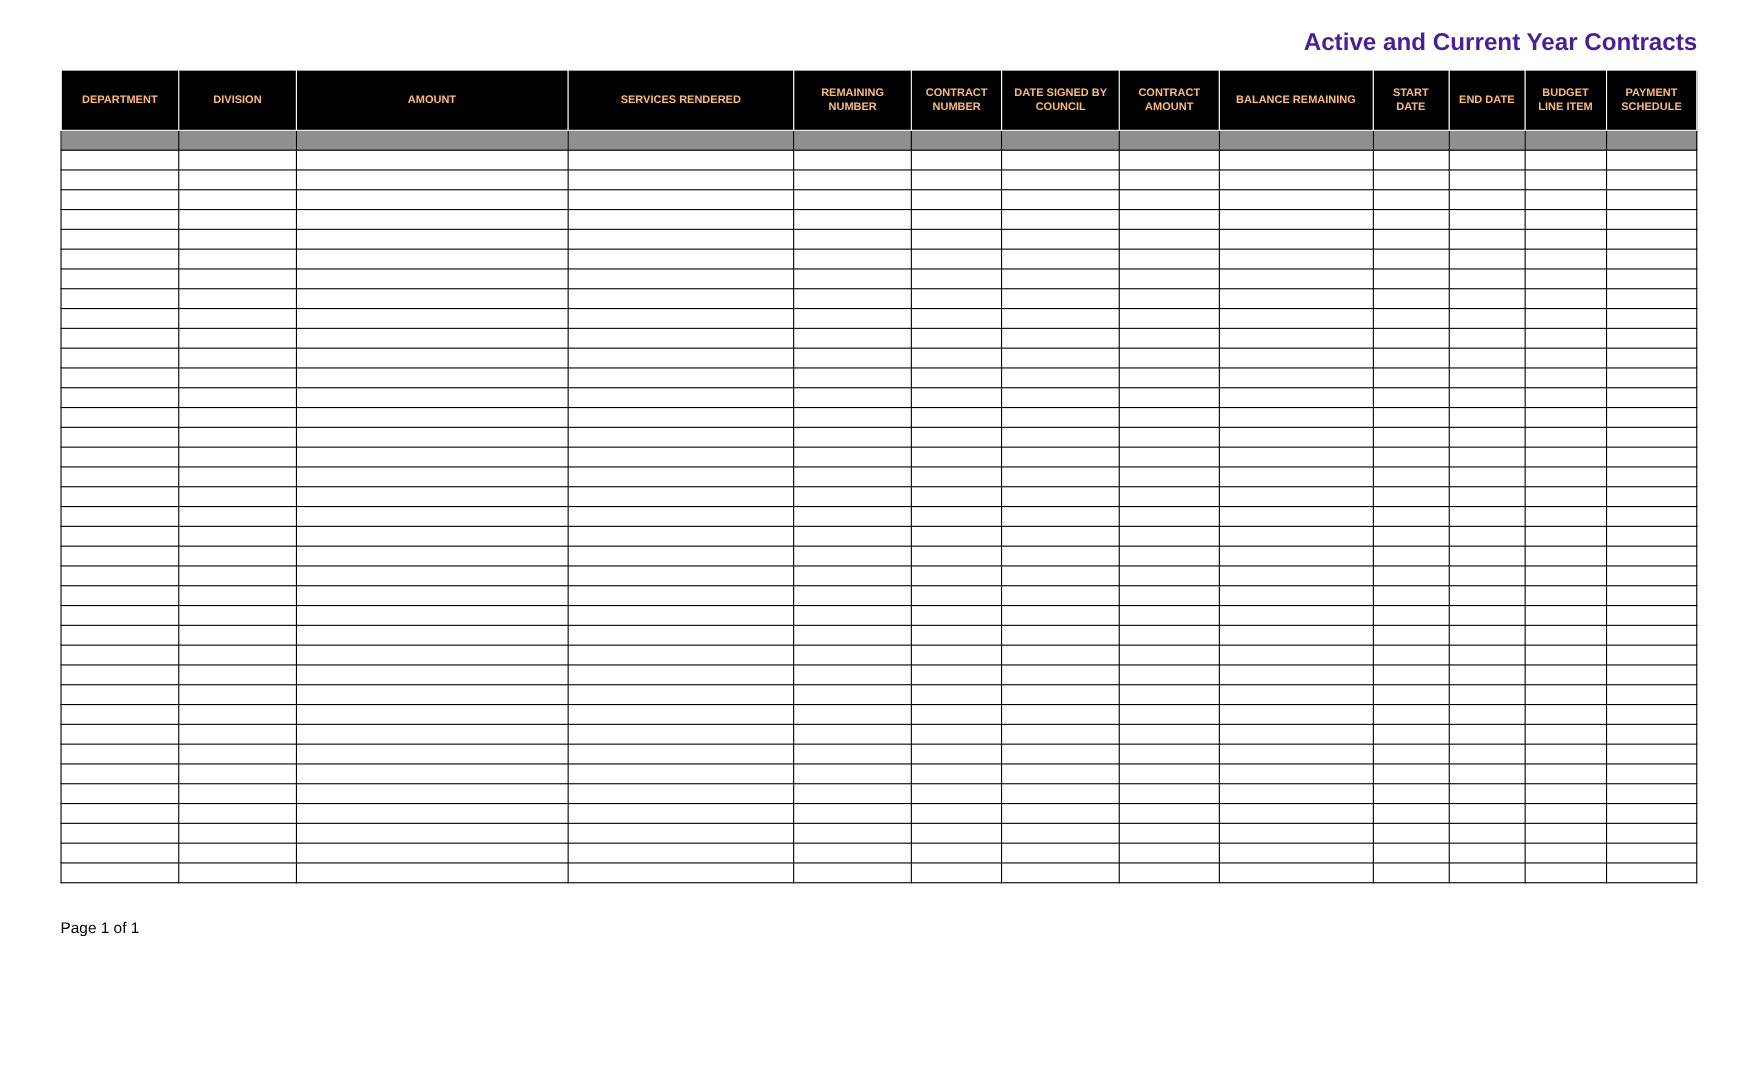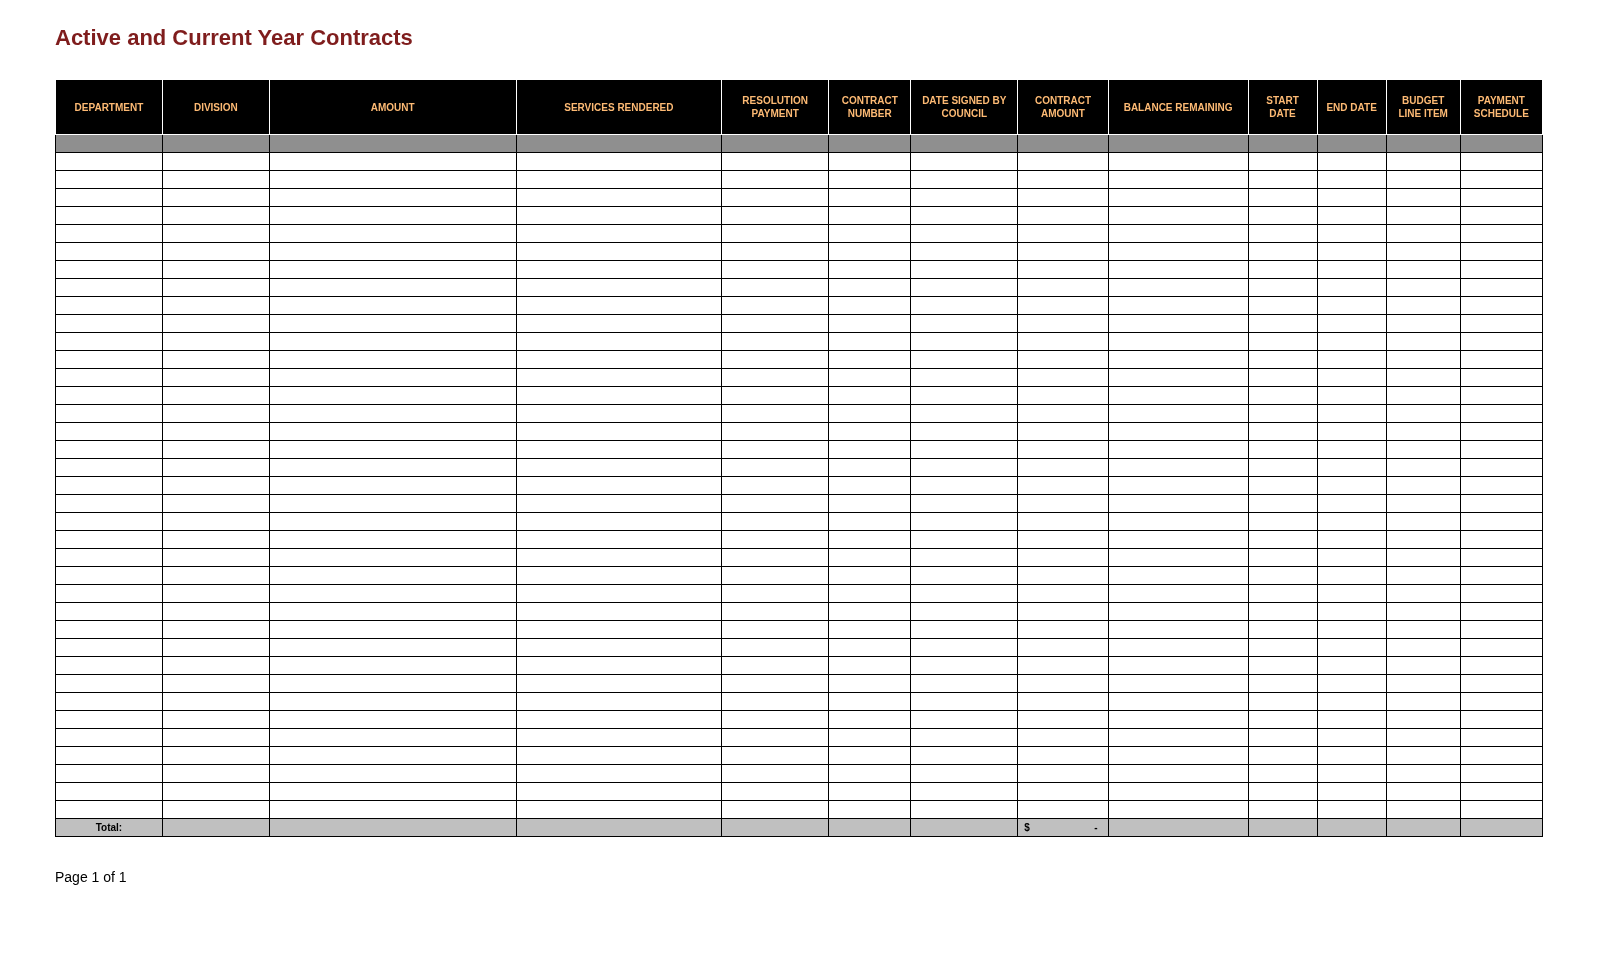--- a/index.html
+++ b/index.html
@@ -8,25 +8,25 @@
       box-sizing: border-box;
     }
     body {
       font-family: Arial, Helvetica, sans-serif;
       background: #ffffff;
       width: 1598px;
       margin: 0 auto;
       padding: 25px 55px 0 55px;
     }
     .title {
-      text-align: left;
+      text-align: right;
       font-size: 22px;
       font-weight: bold;
-      color: #7f1d1d;
-      margin-bottom: 28px;
+      color: #4c1d95;
+      margin-bottom: 12px;
     }
     table {
       width: 100%;
       border-collapse: collapse;
       table-layout: fixed;
     }
     thead tr {
       background: #000000;
       color: #fdba74;
     }
@@ -108,21 +108,21 @@
     <col class="col-end">
     <col class="col-budget">
     <col class="col-payment">
   </colgroup>
   <thead>
     <tr>
       <th>DEPARTMENT</th>
       <th>DIVISION</th>
       <th>AMOUNT</th>
       <th>SERVICES RENDERED</th>
-      <th>RESOLUTION PAYMENT</th>
+      <th>REMAINING NUMBER</th>
       <th>CONTRACT NUMBER</th>
       <th>DATE SIGNED BY COUNCIL</th>
       <th>CONTRACT AMOUNT</th>
       <th>BALANCE REMAINING</th>
       <th>START DATE</th>
       <th>END DATE</th>
       <th>BUDGET LINE ITEM</th>
       <th>PAYMENT SCHEDULE</th>
     </tr>
   </thead>
@@ -690,31 +690,16 @@
         <td></td>
         <td></td>
         <td></td>
         <td></td>
         <td></td>
         <td></td>
         <td></td>
         <td></td>
         <td></td>
       </tr>
-      <tr class="total-row">
-        <td class="total-label">Total:</td>
-        <td></td>
-        <td></td>
-        <td></td>
-        <td></td>
-        <td></td>
-        <td></td>
-        <td class="total-amount"><span>$</span><span class="dash">-</span></td>
-        <td></td>
-        <td></td>
-        <td></td>
-        <td></td>
-        <td></td>
-      </tr>
     </tbody>
 </table>
 
 <div class="footer">Page 1 of 1</div>
 
 </body></html>

